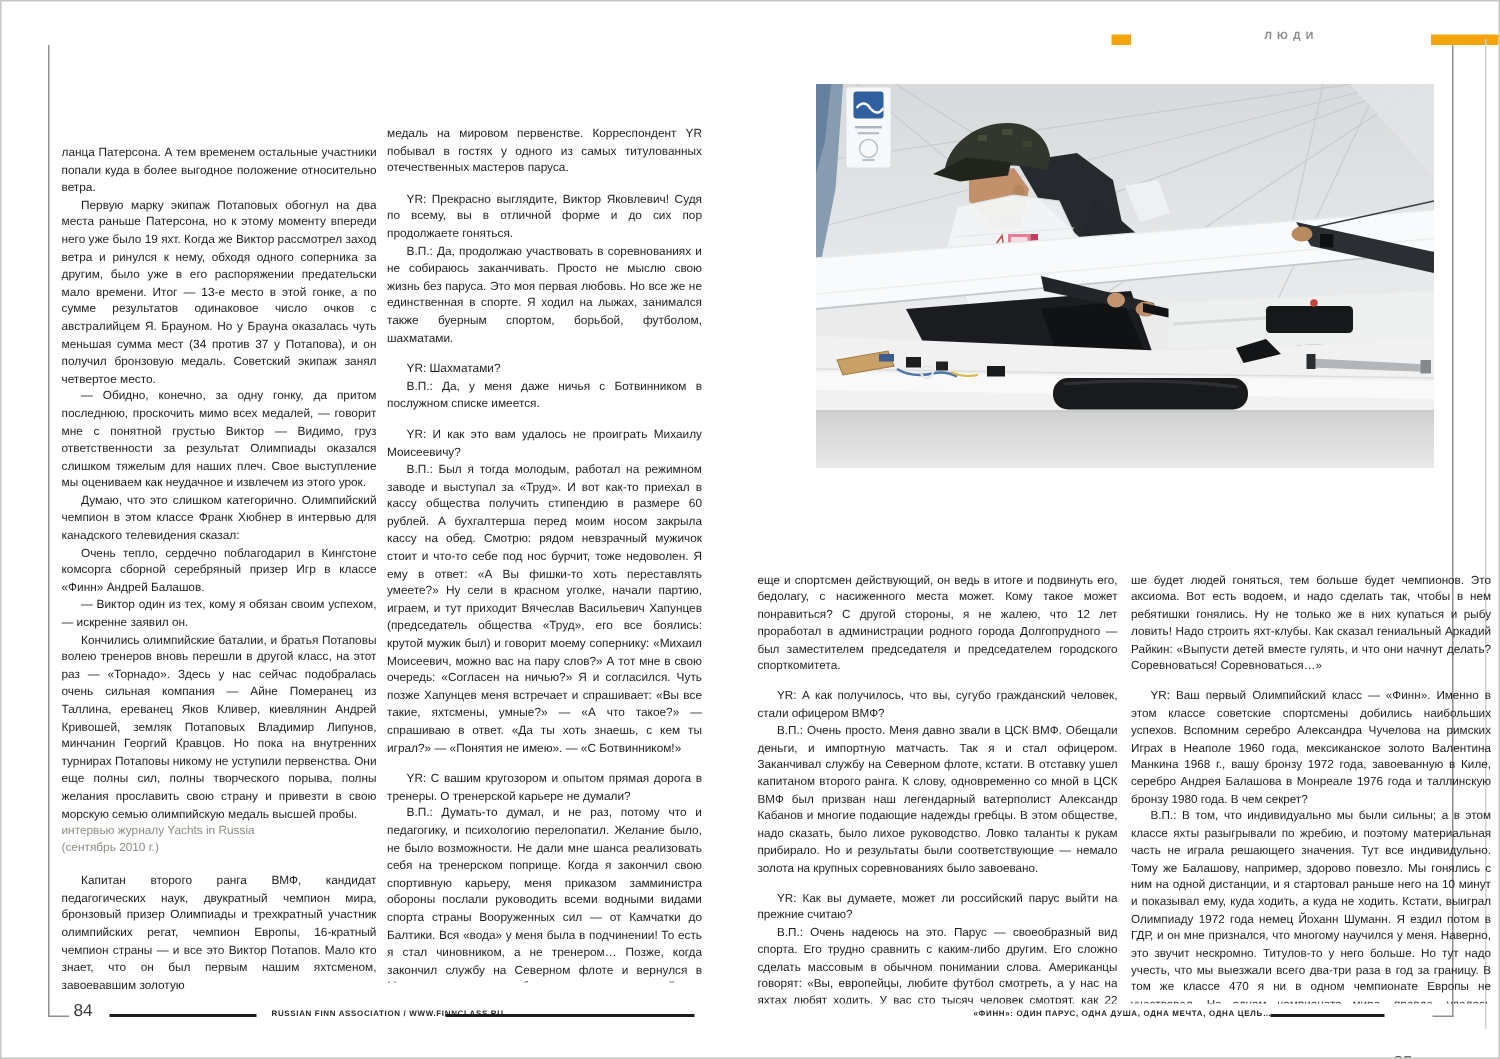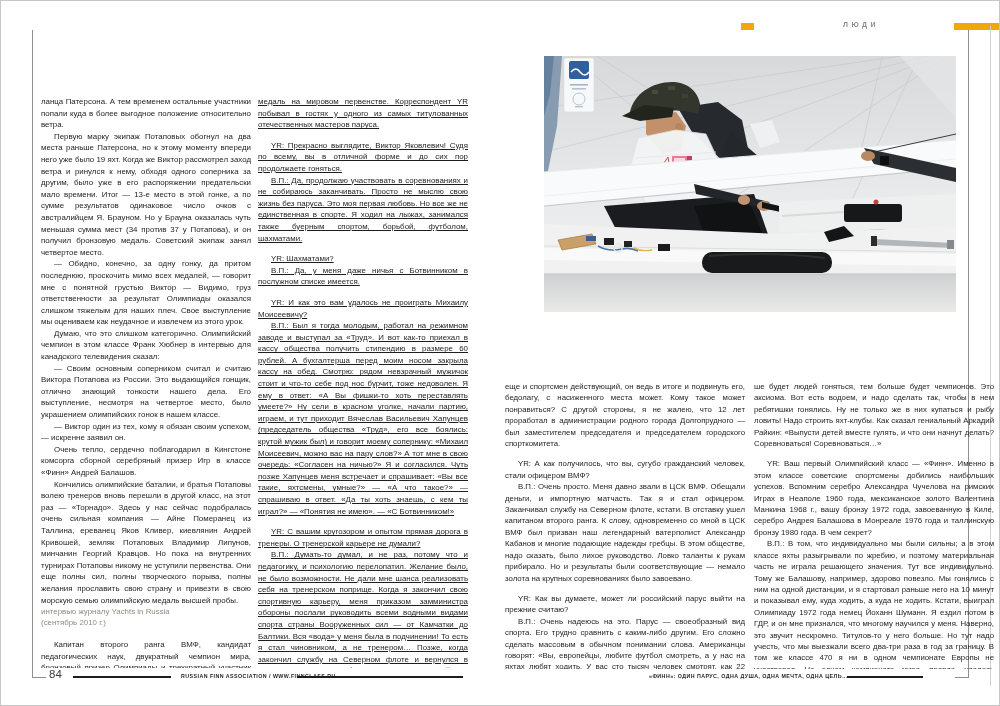--- a/index.html
+++ b/index.html
@@ -72,35 +72,34 @@
   <div class="vrule" style="left:967px;top:29px;height:648px;"></div>
   <div class="hfoot" style="left:954px;top:676px;width:14px;"></div>
   <div class="page-edge" style="left:989px;top:25px;height:660px;"></div>
 
   <div class="col lp" style="left:40px;top:47px;width:210px;height:620px;">
     <div>
         <p class="para cont">ланца Патерсона. А тем временем остальные участники попали куда в более выгодное положение относительно ветра.</p>
         <p class="para ind">Первую марку экипаж Потаповых обогнул на два места раньше Патерсона, но к этому моменту впереди него уже было 19 яхт. Когда же Виктор рассмотрел заход ветра и ринулся к нему, обходя одного соперника за другим, было уже в его распоряжении предательски мало времени. Итог — 13-е место в этой гонке, а по сумме результатов одинаковое число очков с австралийцем Я. Брауном. Но у Брауна оказалась чуть меньшая сумма мест (34 против 37 у Потапова), и он получил бронзовую медаль. Советский экипаж занял четвертое место.</p>
         <p class="para ind">— Обидно, конечно, за одну гонку, да притом последнюю, проскочить мимо всех медалей, — говорит мне с понятной грустью Виктор — Видимо, груз ответственности за результат Олимпиады оказался слишком тяжелым для наших плеч. Свое выступление мы оцениваем как неудачное и извлечем из этого урок.</p>
         <p class="para ind">Думаю, что это слишком категорично. Олимпийский чемпион в этом классе Франк Хюбнер в интервью для канадского телевидения сказал:</p>
-        <p class="para ind">— Своим основным соперником считал и считаю Виктора Потапова из России. Это выдающийся гонщик, отлично знающий тонкости нашего дела. Его выступление, несмотря на четвертое место, было украшением олимпийских гонок в нашем классе.</p>
+        <p class="para ind">Очень тепло, сердечно поблагодарил в Кингстоне комсорга сборной серебряный призер Игр в классе «Финн» Андрей Балашов.</p>
         <p class="para ind">— Виктор один из тех, кому я обязан своим успехом, — искренне заявил он.</p>
-        <p class="para ind">Очень тепло, сердечно поблагодарил в Кингстоне комсорга сборной серебряный призер Игр в классе «Финн» Андрей Балашов.</p>
         <p class="para ind">Кончились олимпийские баталии, и братья Потаповы волею тренеров вновь перешли в другой класс, на этот раз — «Торнадо». Здесь у нас сейчас подобралась очень сильная компания — Айне Померанец из Таллина, ереванец Яков Кливер, киевлянин Андрей Кривошей, земляк Потаповых Владимир Липунов, минчанин Георгий Кравцов. Но пока на внутренних турнирах Потаповы никому не уступили первенства. Они еще полны сил, полны творческого порыва, полны желания прославить свою страну и привезти в свою морскую семью олимпийскую медаль высшей пробы.</p>
       </div>
     <div class="credit">
       <div>интервью журналу Yachts in Russia</div>
       <div>(сентябрь 2010 г.)</div>
     </div>
     <div>
         <p class="para ind">Капитан второго ранга ВМФ, кандидат педагогических наук, двукратный чемпион мира, бронзовый призер Олимпиады и трехкратный участник олимпийских регат, чемпион Европы, 16-кратный чемпион страны — и все это Виктор Потапов. Мало кто знает, что он был первым нашим яхтсменом, завоевавшим золотую</p>
       </div>
   </div>
 
-  <div class="col lp" style="left:257px;top:47px;width:210px;height:620px;text-decoration:underline;">
+  <div class="col lp" style="left:257px;top:34px;width:210px;height:620px;">
       <p class="para cont">медаль на мировом первенстве. Корреспондент YR побывал в гостях у одного из самых титулованных отечественных мастеров паруса.</p>
       <p class="para q">YR: Прекрасно выглядите, Виктор Яковлевич! Судя по всему, вы в отличной форме и до сих пор продолжаете гоняться.</p>
       <p class="para ind">В.П.: Да, продолжаю участвовать в соревнованиях и не собираюсь заканчивать. Просто не мыслю свою жизнь без паруса. Это моя первая любовь. Но все же не единственная в спорте. Я ходил на лыжах, занимался также буерным спортом, борьбой, футболом, шахматами.</p>
       <p class="para q">YR: Шахматами?</p>
       <p class="para ind">В.П.: Да, у меня даже ничья с Ботвинником в послужном списке имеется.</p>
       <p class="para q">YR: И как это вам удалось не проиграть Михаилу Моисеевичу?</p>
       <p class="para ind">В.П.: Был я тогда молодым, работал на режимном заводе и выступал за «Труд». И вот как-то приехал в кассу общества получить стипендию в размере 60 рублей. А бухгалтерша перед моим носом закрыла кассу на обед. Смотрю: рядом невзрачный мужичок стоит и что-то себе под нос бурчит, тоже недоволен. Я ему в ответ: «А Вы фишки-то хоть переставлять умеете?» Ну сели в красном уголке, начали партию, играем, и тут приходит Вячеслав Васильевич Хапунцев (председатель общества «Труд», его все боялись: крутой мужик был) и говорит моему сопернику: «Михаил Моисеевич, можно вас на пару слов?» А тот мне в свою очередь: «Согласен на ничью?» Я и согласился. Чуть позже Хапунцев меня встречает и спрашивает: «Вы все такие, яхтсмены, умные?» — «А что такое?» — спрашиваю в ответ. «Да ты хоть знаешь, с кем ты играл?» — «Понятия не имею». — «С Ботвинником!»</p>
       <p class="para q">YR: С вашим кругозором и опытом прямая дорога в тренеры. О тренерской карьере не думали?</p>
       <p class="para ind">В.П.: Думать-то думал, и не раз, потому что и педагогику, и психологию перелопатил. Желание было, не было возможности. Не дали мне шанса реализовать себя на тренерском поприще. Когда я закончил свою спортивную карьеру, меня приказом замминистра обороны послали руководить всеми водными видами спорта страны Вооруженных сил — от Камчатки до Балтики. Вся «вода» у меня была в подчинении! То есть я стал чиновником, а не тренером… Позже, когда закончил службу на Северном флоте и вернулся в Москву, все академии обошел, вплоть до милицейских. Но и там мои знания и опыт оказались невостребованными. Как только узнавали, что я со степенью и титулами, говорили: «До свидания…»</p>
     </div>

